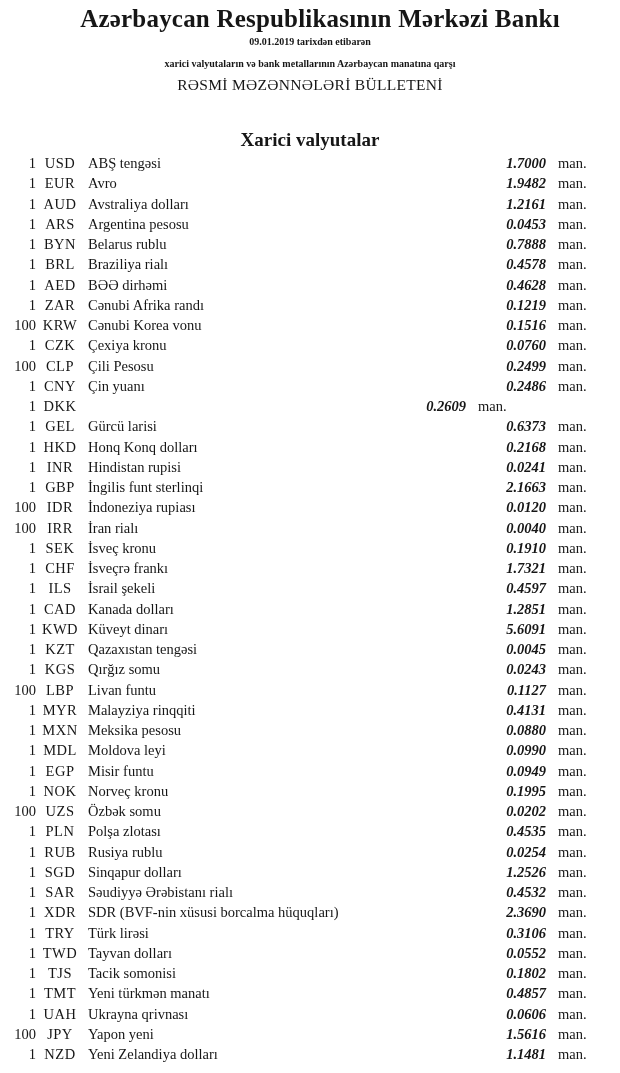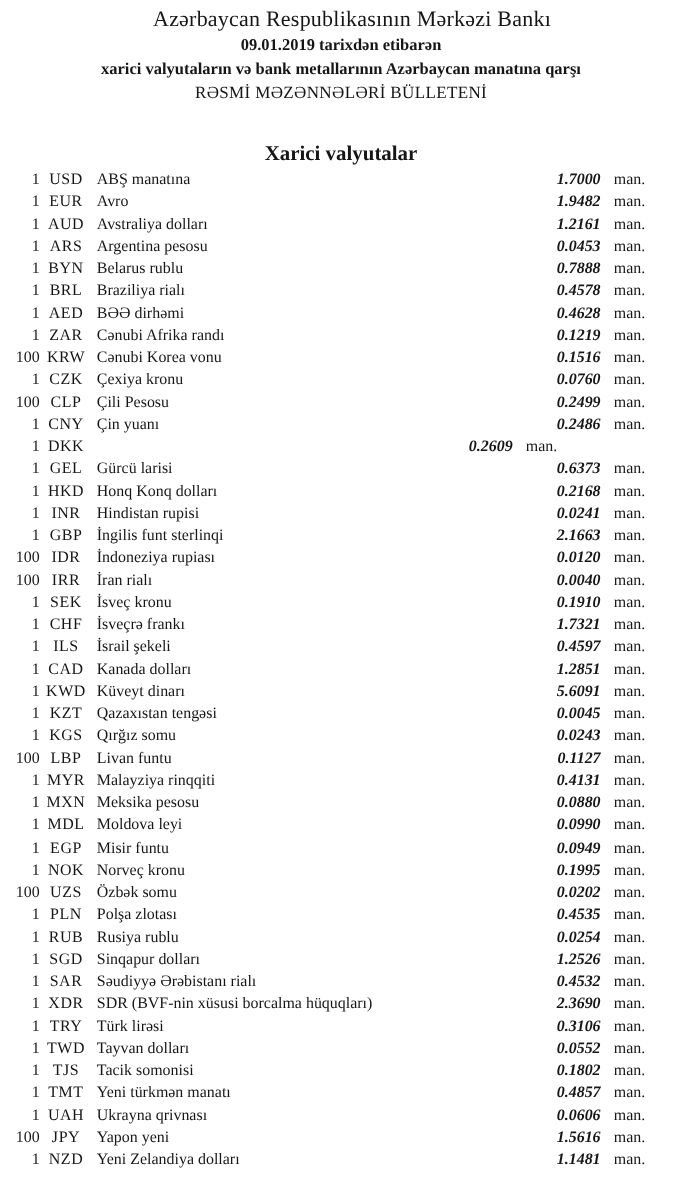--- a/index.html
+++ b/index.html
@@ -15,28 +15,28 @@
     color: #161616;
     font-family: "Liberation Serif", "DejaVu Serif", serif;
     overflow: hidden;
     box-sizing: border-box;
   }
   .hdr {
     text-align: center;
   }
   .title {
     margin-top: 6px;
-    font-size: 20px;
+    font-size: 25px;
     line-height: 25px;
-    font-weight: normal;
+    font-weight: bold;
     letter-spacing: 0.2px;
     margin-left: 20px;
   }
   .hline {
-    font-size: 15px;
+    font-size: 10px;
     line-height: 21.5px;
     font-weight: bold;
   }
   .bulletin {
     font-size: 15.5px;
     line-height: 21.5px;
     font-weight: normal;
     letter-spacing: 0.3px;
   }
   .section-title {
@@ -87,21 +87,21 @@
     <div class="hline">xarici valyutaların və bank metallarının Azərbaycan manatına qarşı</div>
     <div class="bulletin">RƏSMİ MƏZƏNNƏLƏRİ BÜLLETENİ</div>
   </div>
 
   <div class="section-title">Xarici valyutalar</div>
 
   <div class="rows">
   <div class="row">
     <span class="qty">1</span>
     <span class="code">USD</span>
-    <span class="name">ABŞ manatına</span>
+    <span class="name">ABŞ tengəsi</span>
     <span class="rate">1.7000</span>
     <span class="unit">man.</span>
   </div>
 
   <div class="row">
     <span class="qty">1</span>
     <span class="code">EUR</span>
     <span class="name">Avro</span>
     <span class="rate">1.9482</span>
     <span class="unit">man.</span>

